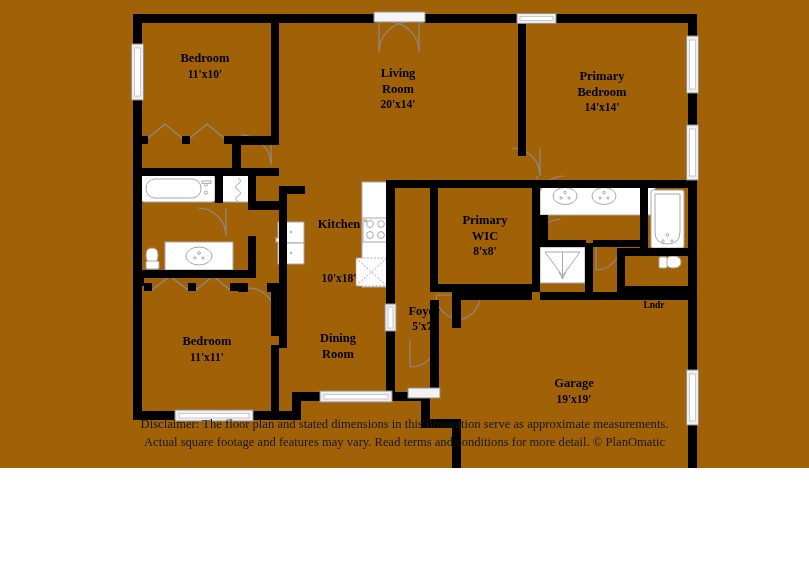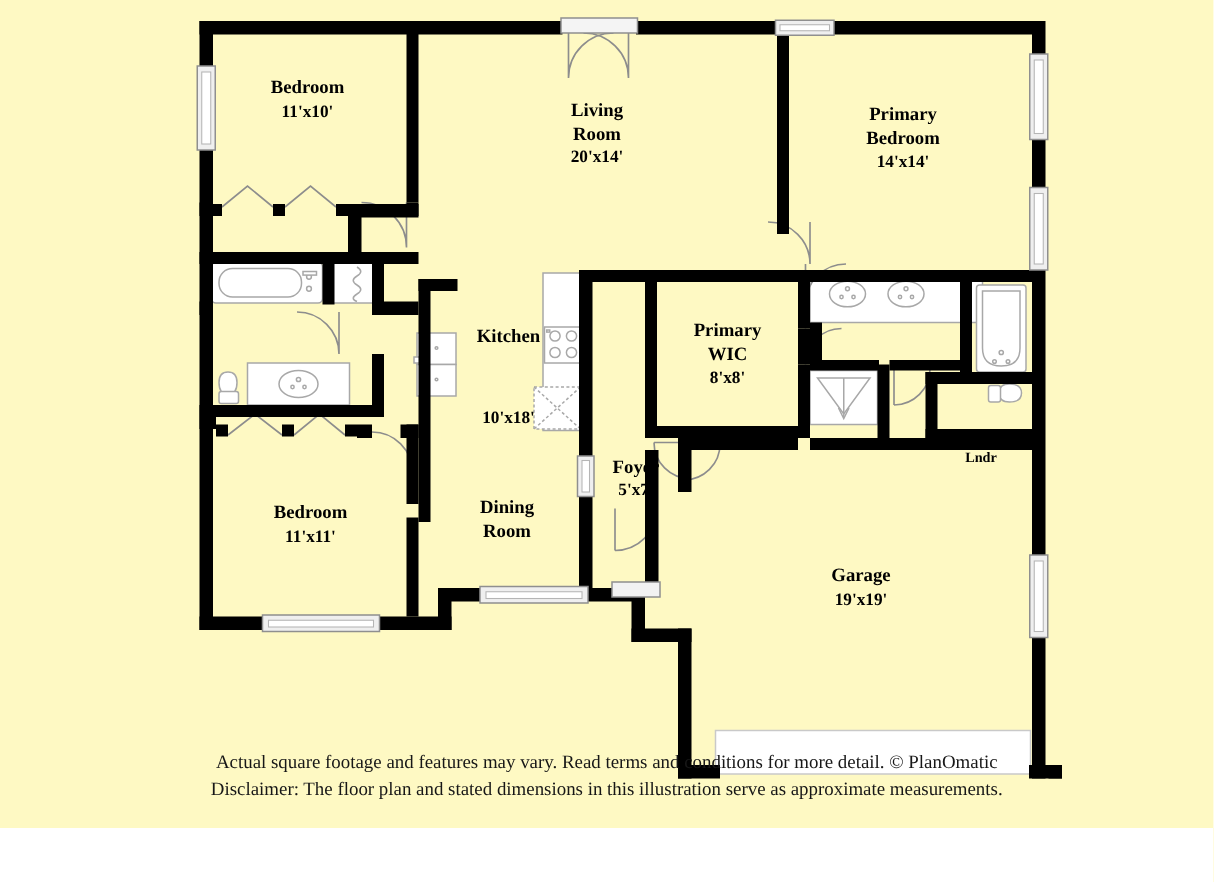--- a/index.html
+++ b/index.html
@@ -6,22 +6,22 @@
     margin: 0;
     padding: 0;
     background: #ffffff;
   }
   body {
     font-family: "Liberation Serif", serif;
   }
   #page {
     position: relative;
     width: 809px;
-    height: 552px;
-    background: #fef9c3;
+    height: 468px;
+    background: #a16207;
     overflow: hidden;
   }
   #plan-svg {
     position: absolute;
     left: 0;
     top: 0;
   }
   .rm-label {
     font-family: "Liberation Serif", serif;
     font-weight: bold;
@@ -371,17 +371,17 @@
 
       <text class="rm-label rm-name" x="574" y="387">Garage</text>
       <text class="rm-label rm-dim" x="574" y="403">19'x19'</text>
 
       <text class="rm-label rm-small" x="654" y="308">Lndr</text>
     </g>
   </svg>
 
 
   <div id="disclaimer">
+    <div>Disclaimer: The floor plan and stated dimensions in this illustration serve as approximate measurements.</div>
     <div>Actual square footage and features may vary. Read terms and conditions for more detail. © PlanOmatic</div>
-    <div>Disclaimer: The floor plan and stated dimensions in this illustration serve as approximate measurements.</div>
   </div>
 
 </div>
 
 </body></html>

